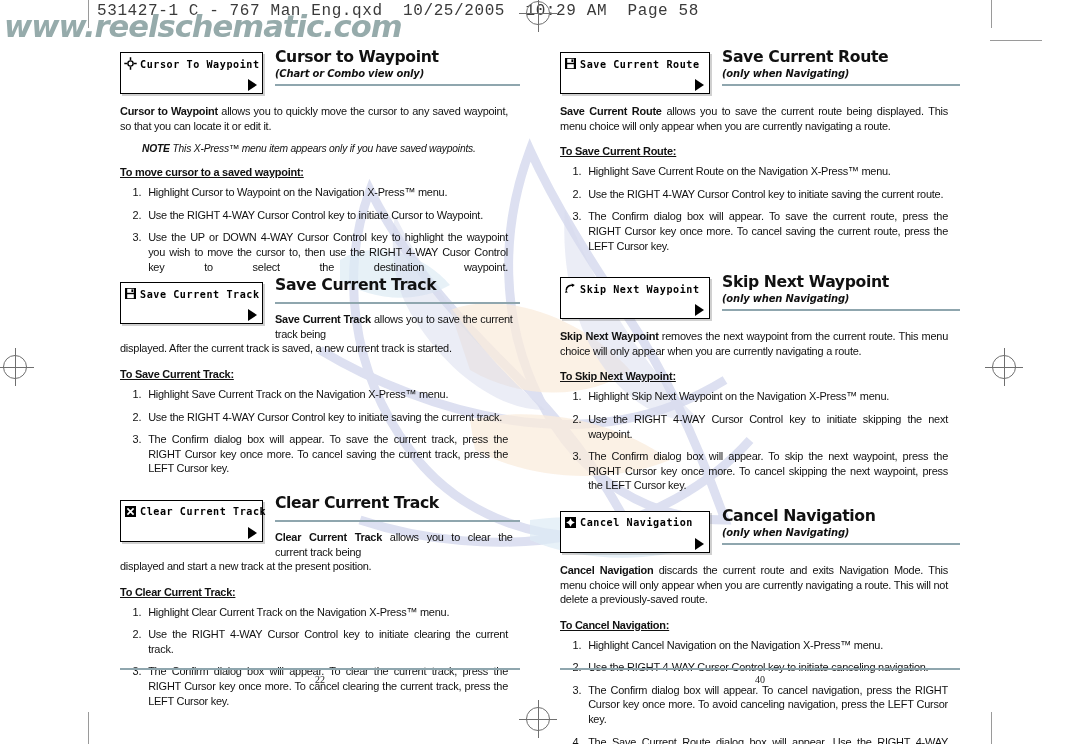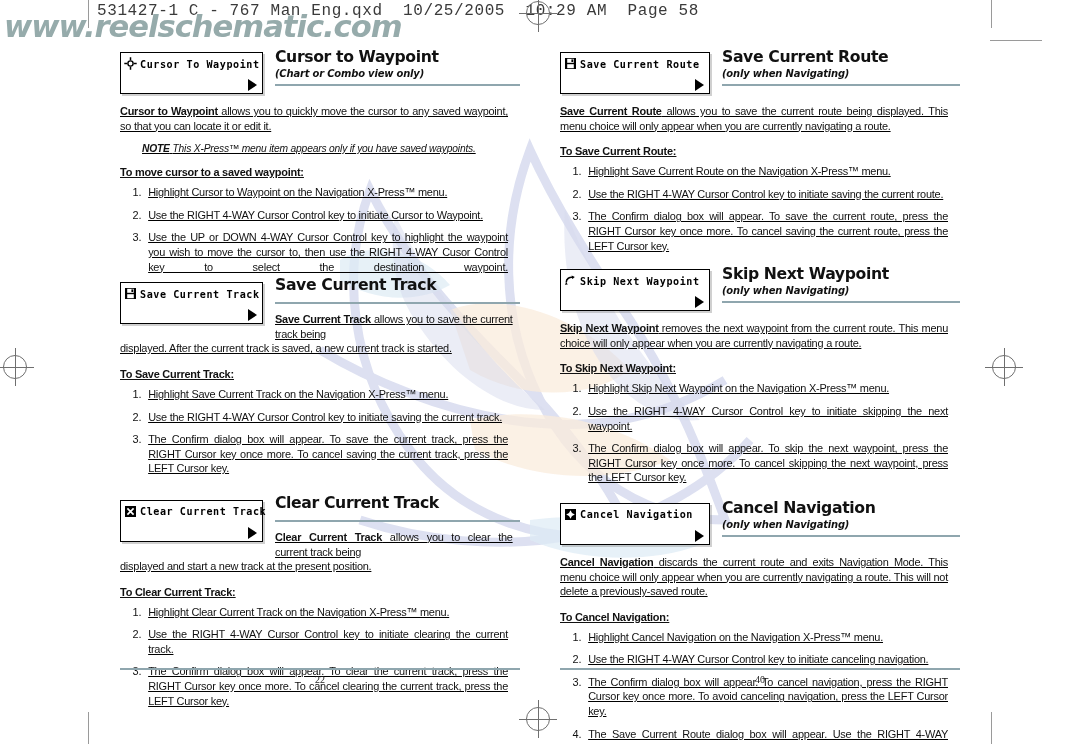--- a/index.html
+++ b/index.html
@@ -41,21 +41,21 @@
     white-space:nowrap;
   }
 
   
   #bg-logo{
     position:absolute;left:300px;top:120px;width:470px;height:470px;
     opacity:.55;pointer-events:none;
   }
 
   
-  .page{position:absolute;top:52px;width:400px;text-decoration:underline;}
+  .page{position:absolute;top:52px;width:400px;}
   #page-left{left:120px;}
   #page-right{left:560px;}
 
   .pagefoot{position:absolute;width:400px;top:668px;}
   .pagefoot .rule{height:1.6px;background:#8fa6ae;width:100%;}
   .pagefoot .num{
     text-align:center;font-size:10px;color:#222;margin-top:4px;
     font-family:"Liberation Serif",serif;
   }
   #foot-left{left:120px;}
@@ -362,21 +362,21 @@
     </div>
 
     <div class="howto">To Save Current Route:</div>
     <ol class="steps">
       <li>Highlight Save Current Route on the Navigation X-Press™ menu.</li>
       <li>Use the RIGHT 4-WAY Cursor Control key to initiate saving the current route.</li>
       <li>The Confirm dialog box will appear. To save the current route,  press the RIGHT Cursor key once more. To cancel saving the current route, press the LEFT Cursor key.</li>
     </ol>
   </div>
 
-  <div class="section" style="margin-top:16px;">
+  <div class="section" style="margin-top:24px;">
     <div class="sec-head">
       <div class="menubox" style="width:150px;">
         <div class="mrow">
           <span class="micon">
             <svg class="ic" viewBox="0 0 13 13">
                 <path d="M2.2 8.4 C2.2 4.6 5.4 2.8 9.4 3.4" fill="none" stroke="#000" stroke-width="1.5"></path>
                 <path d="M10.8 3.0 L7.6 1.6 L8.2 5.0 Z" fill="#000"></path>
                 <path d="M2.2 8.2 L0.9 10.8 L3.8 10.6 Z" fill="#000"></path>
               </svg>
           </span>

